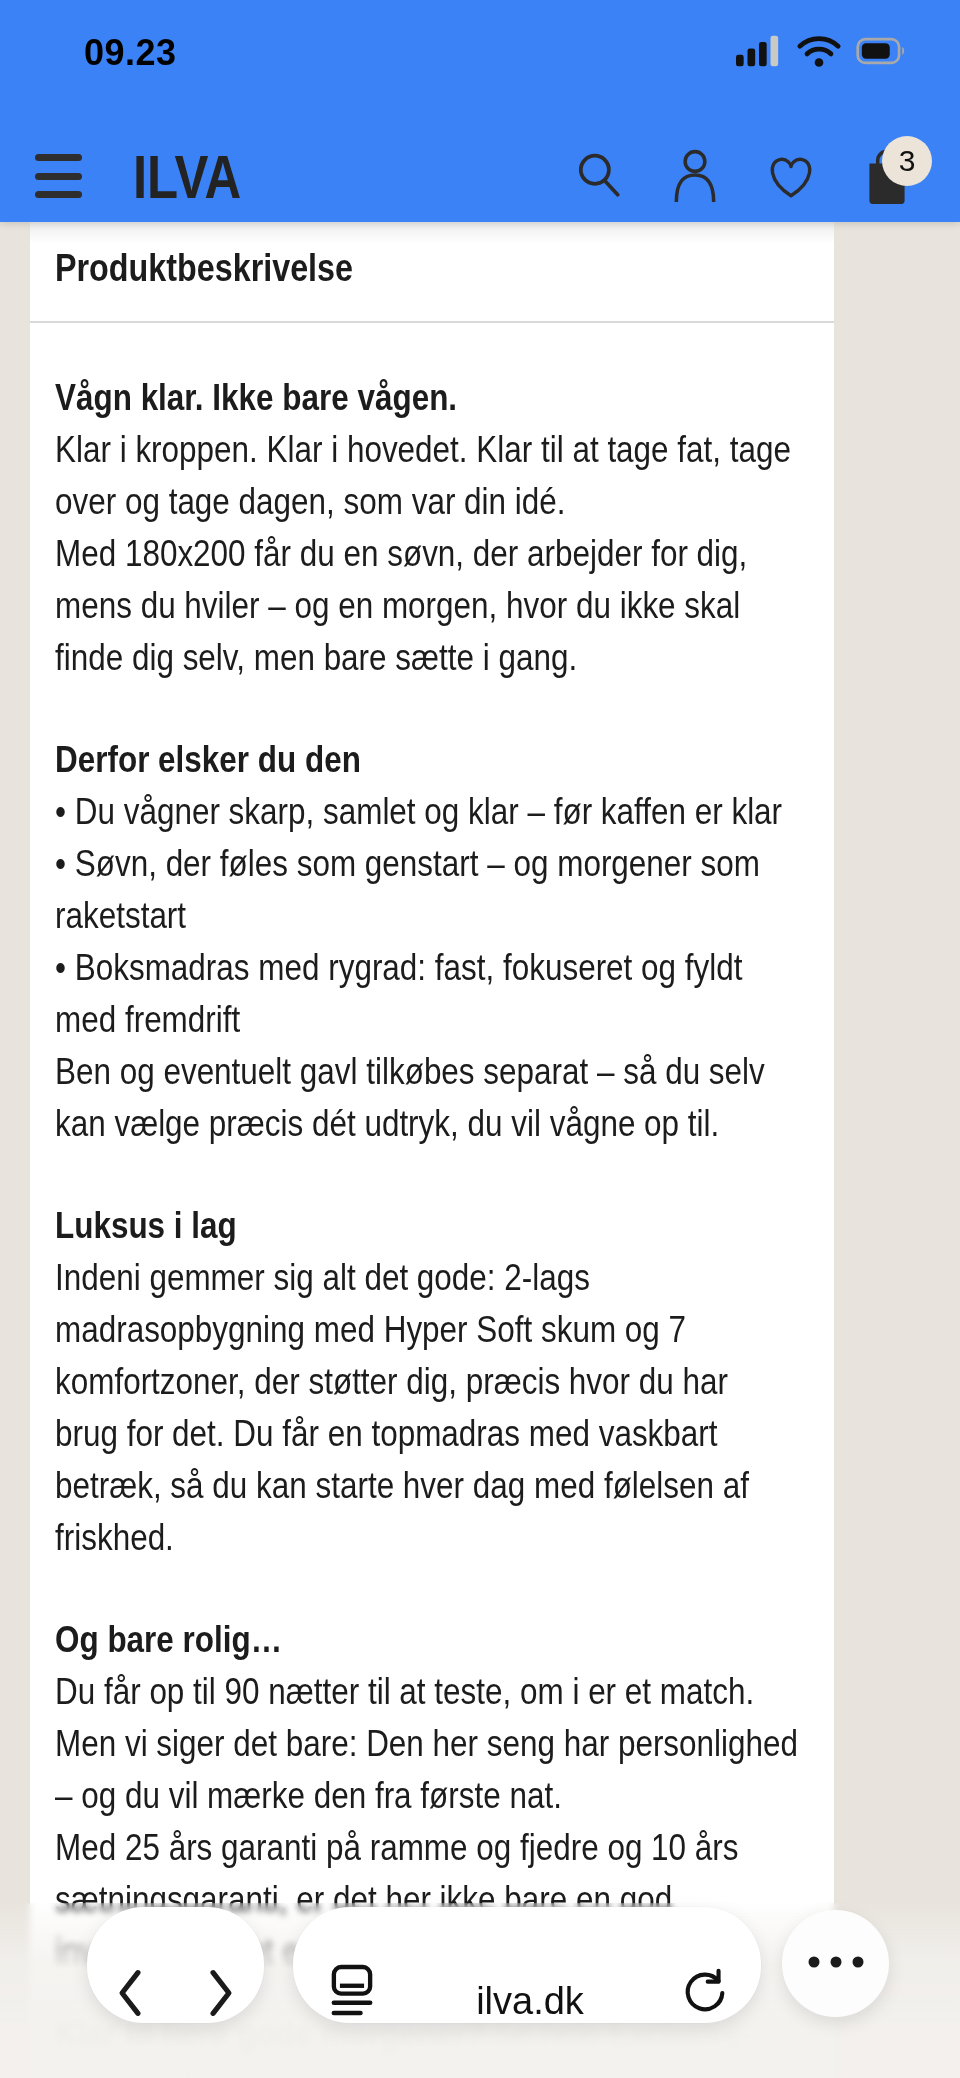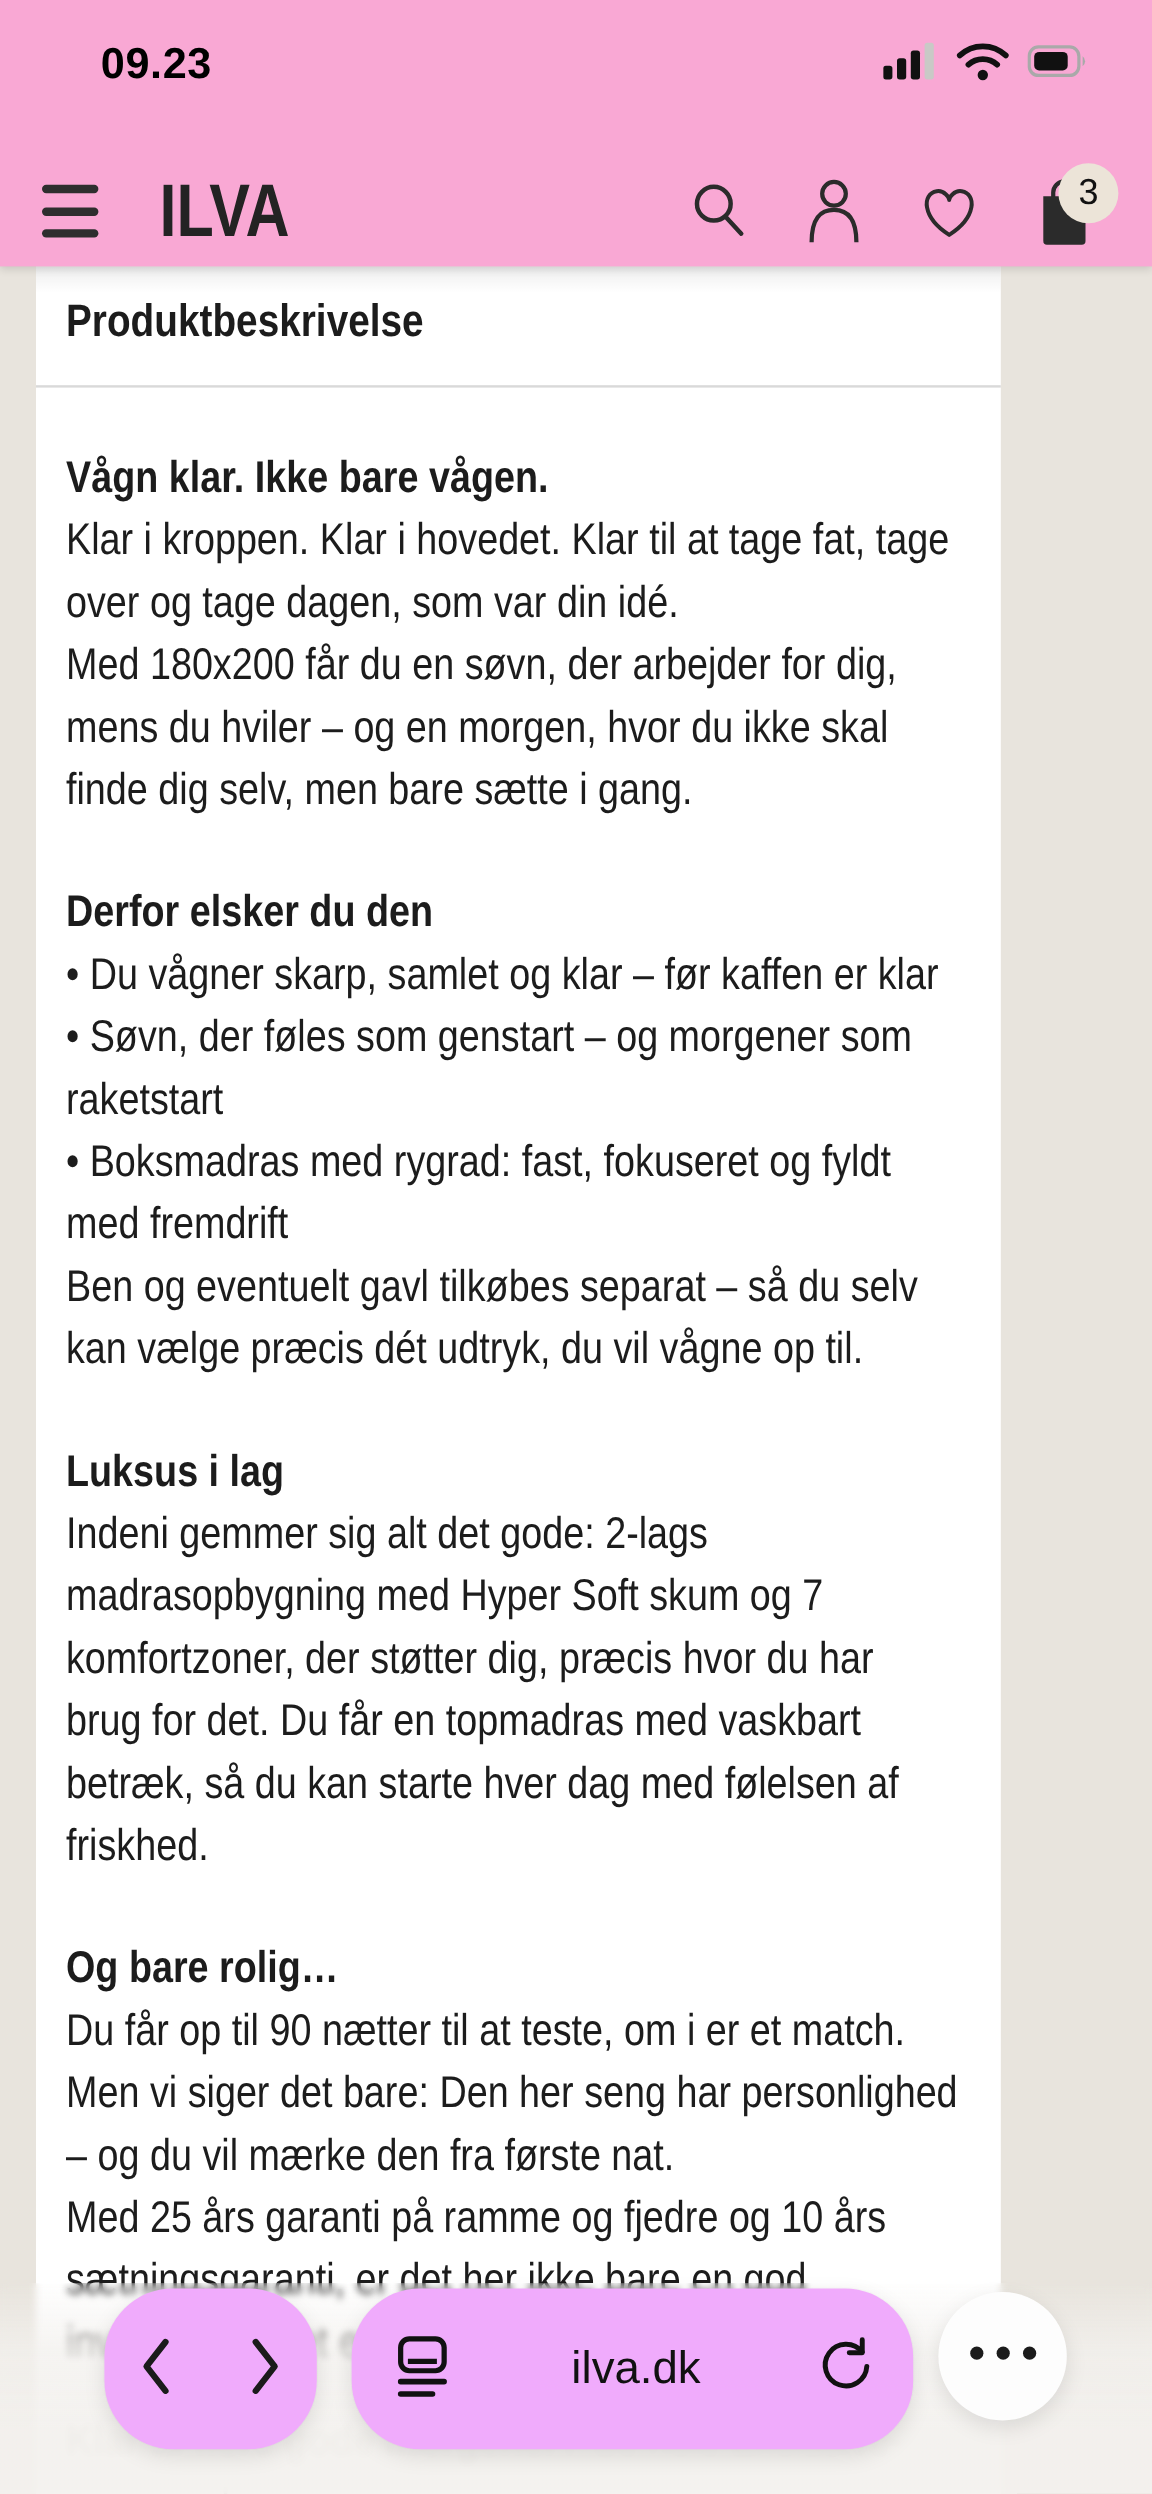--- a/index.html
+++ b/index.html
@@ -5,21 +5,21 @@
   html,body{margin:0;padding:0;}
   body{
     width:960px;height:2078px;position:relative;overflow:hidden;
     background:#e8e4dd;
     font-family:"Liberation Sans","DejaVu Sans",sans-serif;
     color:#1c1c1c;
     -webkit-font-smoothing:antialiased;
   }
   
   .header{
-    position:absolute;left:0;top:0;width:960px;height:222px;background:#f9a8d4;
+    position:absolute;left:0;top:0;width:960px;height:222px;background:#3b82f6;
     box-shadow:0 2px 7px rgba(0,0,0,.14);z-index:10;
   }
   .status-time{
     position:absolute;left:84px;top:32px;font-size:36px;font-weight:700;
     letter-spacing:.5px;color:#000;
   }
   .status-icons{position:absolute;right:52px;top:34px;display:flex;align-items:center;gap:14px;}
   .nav-row{position:absolute;left:0;top:136px;width:960px;height:90px;}
   .menu-btn{position:absolute;left:35px;top:18px;width:47px;height:44px;display:flex;flex-direction:column;justify-content:space-between;cursor:pointer;}
   .menu-btn i{display:block;width:47px;height:7px;border-radius:4px;background:#2e2e2e;}
@@ -58,23 +58,23 @@
   .teaser{margin-top:30px;color:#c9c7c4;white-space:nowrap;}
   .teaser b{color:#c5c3c0;}
   .teaser-next{color:#cfcdca;white-space:nowrap;}
   
   .frost{
     position:absolute;left:0;top:1903px;width:960px;height:175px;z-index:5;
     background:linear-gradient(to bottom,rgba(243,241,238,.05) 0px,rgba(243,241,238,.78) 55px,rgba(243,241,238,.92) 120px);
     -webkit-backdrop-filter:blur(3px);backdrop-filter:blur(3px);
   }
   .pill{
-    position:absolute;top:1907px;height:134px;background:#f0abfc;border-radius:57px;z-index:6;
+    position:absolute;top:1907px;height:116px;background:#ffffff;border-radius:57px;z-index:6;
     box-shadow:0 6px 18px rgba(0,0,0,.10),0 0 0 1px rgba(0,0,0,.02);
-    display:flex;align-items:center;
+    display:flex;align-items:flex-end;
   }
   .pill-nav{left:87px;width:177px;justify-content:space-between;padding:0 26px;box-sizing:border-box;}
   .pill-url{left:293px;width:468px;justify-content:space-between;padding:0 32px;box-sizing:border-box;}
   .pill-more{left:782px;top:1910px;width:107px;height:107px;border-radius:50%;background:#fdfdfd;z-index:6;
     box-shadow:0 6px 18px rgba(0,0,0,.10);display:flex;align-items:center;justify-content:center;position:absolute;}
   .url-text{font-size:38px;color:#111;font-weight:400;}
   .tool{display:flex;align-items:center;justify-content:center;cursor:pointer;}
 </style>
 </head>
 <body>

